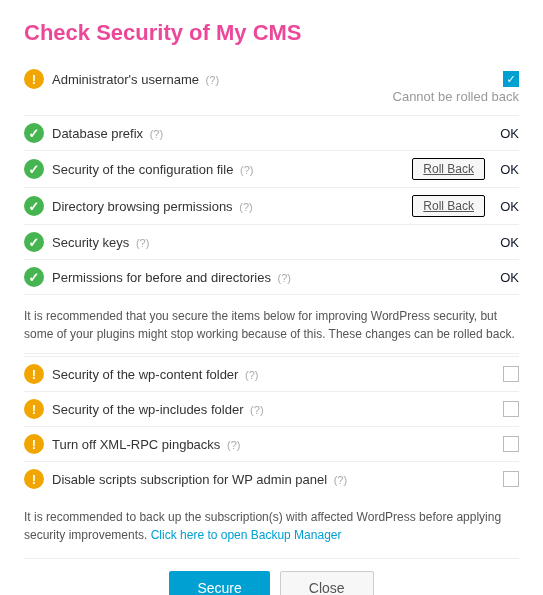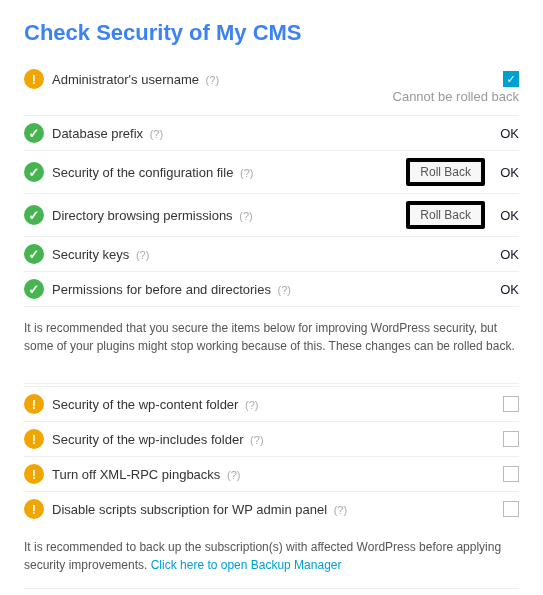--- a/index.html
+++ b/index.html
@@ -8,21 +8,21 @@
       font-size: 13px;
       color: #333;
       background: #fff;
       width: 543px;
       min-height: 595px;
     }
     .container {
       padding: 20px 24px 16px 24px;
     }
     h1 {
-      color: #3b82f6;
+      color: #ec4899;
       font-size: 22px;
       font-weight: 600;
       margin-bottom: 16px;
     }
     .item-row {
       display: flex;
       align-items: center;
       padding: 7px 0;
       border-bottom: 1px solid #eee;
     }
@@ -68,27 +68,28 @@
     }
     .cannot-rollback {
       color: #999;
       font-size: 13px;
       text-align: right;
       padding-bottom: 4px;
       padding-right: 0;
     }
     .rollback-btn {
       background: #f7f7f7;
-      border: 4px solid #000000;
+      border: 1px solid #000000;
       color: #555;
       font-size: 12px;
       padding: 3px 10px;
       cursor: pointer;
       border-radius: 2px;
       margin-right: 6px;
+      text-decoration: underline;
     }
     .checkbox-blue {
       width: 16px;
       height: 16px;
       border: 2px solid #00a0d2;
       background: #00a0d2;
       display: flex;
       align-items: center;
       justify-content: center;
       flex-shrink: 0;
@@ -112,21 +113,21 @@
       border-bottom: 1px solid #eee;
     }
     .admin-top {
       display: flex;
       align-items: center;
     }
     .info-text {
       font-size: 12px;
       color: #555;
       line-height: 1.5;
-      padding: 12px 0 28px 0;
+      padding: 12px 0 10px 0;
       border-bottom: 1px solid #eee;
       margin-bottom: 2px;
     }
     .section-items {
       border-top: 1px solid #eee;
     }
     .bottom-text {
       font-size: 12px;
       color: #555;
       line-height: 1.5;

